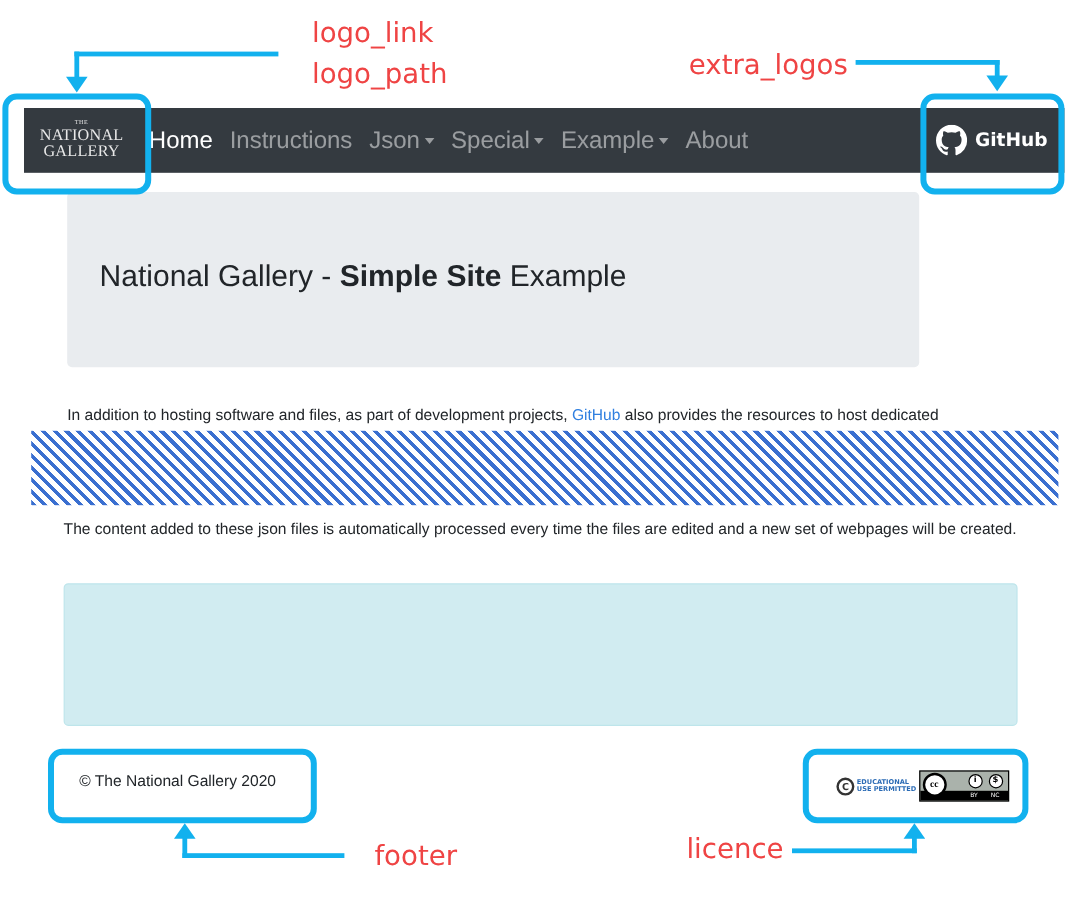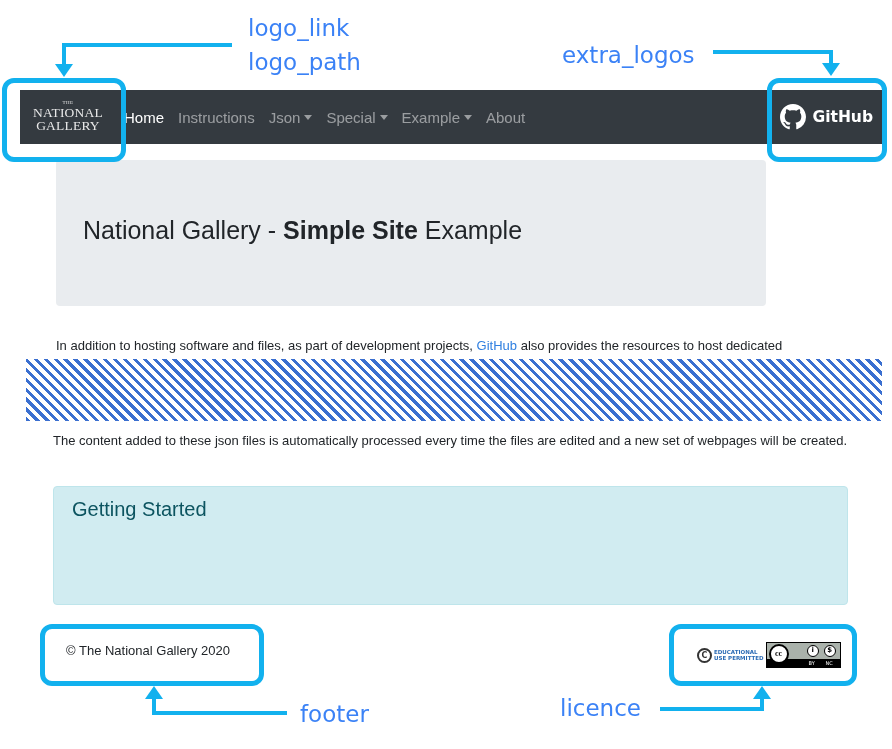--- a/index.html
+++ b/index.html
@@ -4,23 +4,24 @@
 <style>
   html, body { margin: 0; padding: 0; }
   body {
     width: 892px; height: 749px; position: relative; overflow: hidden;
     background: #ffffff;
     font-family: "Liberation Sans", sans-serif;
     color: #212529;
   }
   
   .anno-label {
-    position: absolute; color: #3b82f6;
+    position: absolute; color: #ef4444;
     font-family: "DejaVu Sans", sans-serif; font-size: 23px; line-height: 34px;
     white-space: nowrap;
+    margin-left: 12px;
   }
   .anno-box {
     position: absolute; border: 5px solid #12b1ee; border-radius: 12px;
     box-sizing: border-box; z-index: 5; pointer-events: none;
   }
   .anno-line { position: absolute; background: #12b1ee; z-index: 5; }
   .arrow-down {
     position: absolute; width: 0; height: 0; z-index: 5;
     border-left: 9px solid transparent; border-right: 9px solid transparent;
     border-top: 13px solid #12b1ee;
@@ -41,21 +42,21 @@
     color: #e8e8e8; text-align: center; font-family: "Liberation Serif", serif;
     text-decoration: none;
   }
   .brand .the { font-size: 5px; letter-spacing: 0.5px; line-height: 6px; display: block; }
   .brand .l1, .brand .l2 { font-size: 13.5px; line-height: 13px; display: block; letter-spacing: 0.2px; }
   .nav-links {
     position: absolute; left: 104px; top: 0; height: 54px;
     display: flex; align-items: center;
   }
   .nav-link {
-    color: rgba(255,255,255,0.5); font-size: 15px; text-decoration: none;
+    color: rgba(255,255,255,0.5); font-size: 20px; text-decoration: none;
     margin-right: 14px; white-space: nowrap; display: inline-flex; align-items: center;
   }
   .nav-link.active { color: #ffffff; }
   .caret {
     display: inline-block; width: 0; height: 0; margin-left: 4px;
     border-left: 4px solid transparent; border-right: 4px solid transparent;
     border-top: 5px solid rgba(255,255,255,0.5);
   }
   .github {
     position: absolute; right: 14px; top: 0; height: 54px;
@@ -212,21 +213,20 @@
 
 <div class="para" style="left:56px; top:335px; white-space:nowrap;">
   <span>In addition to hosting software and files, as part of development projects, </span><a href="#">GitHub</a><span> also provides the resources to host dedicated</span>
 </div>
 
 <div class="hatch"></div>
 
 <div class="para" style="left:53px; top:430px; width:800px;">The content added to these json files is automatically processed every time the files are edited and a new set of webpages will be created.</div>
 
 <div class="alert">
-  <h4>Getting Started</h4>
 </div>
 
 <div class="footer-text">© The National Gallery 2020</div>
 
 <a class="licence" href="#">
   <span class="edu">
     <span class="circ-c">C</span>
     <span class="edu-text">
       <span style="display:block;">EDUCATIONAL</span>
       <span style="display:block;">USE PERMITTED</span>

